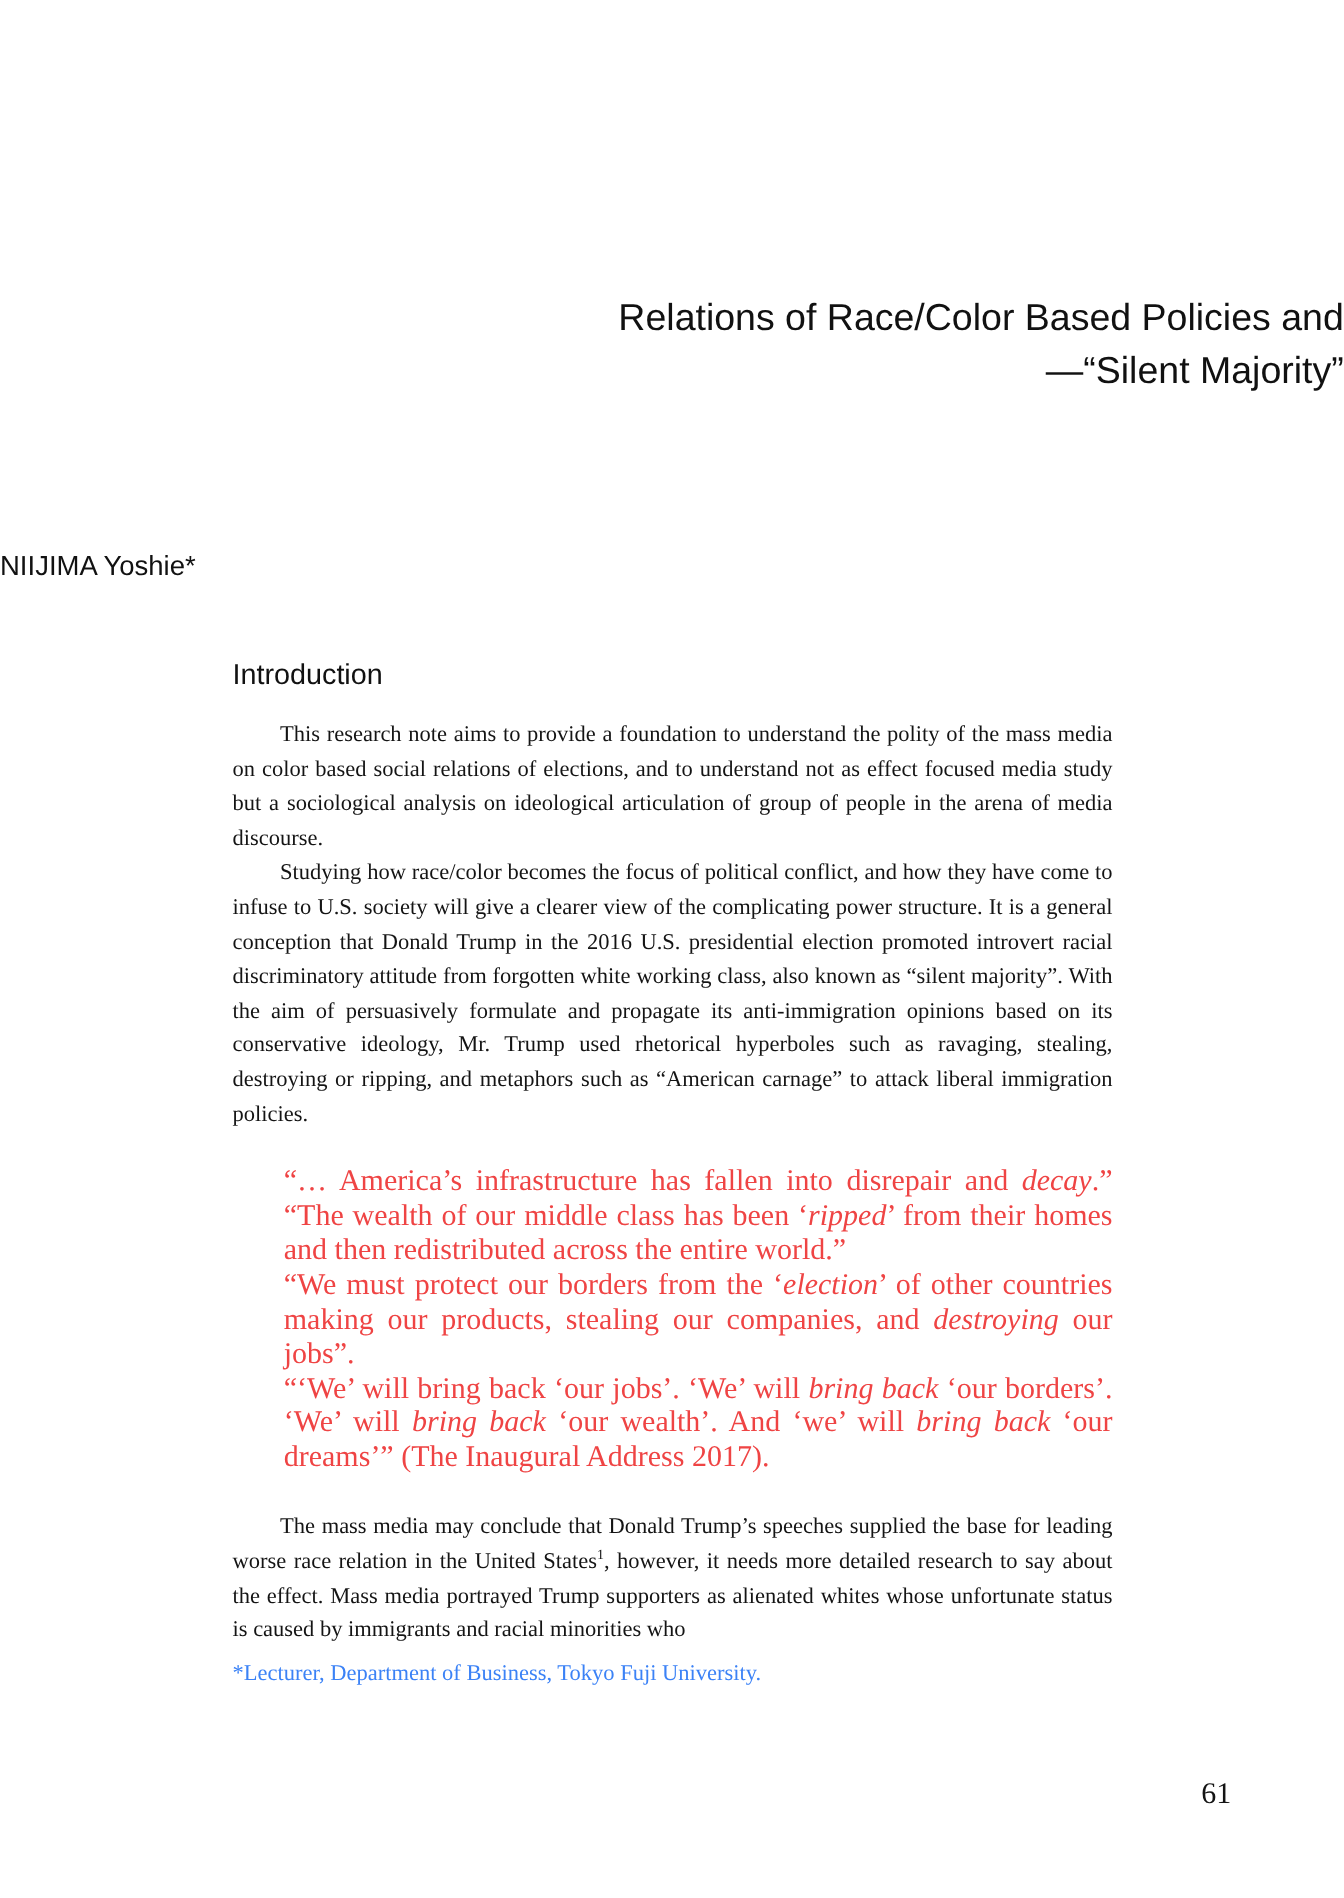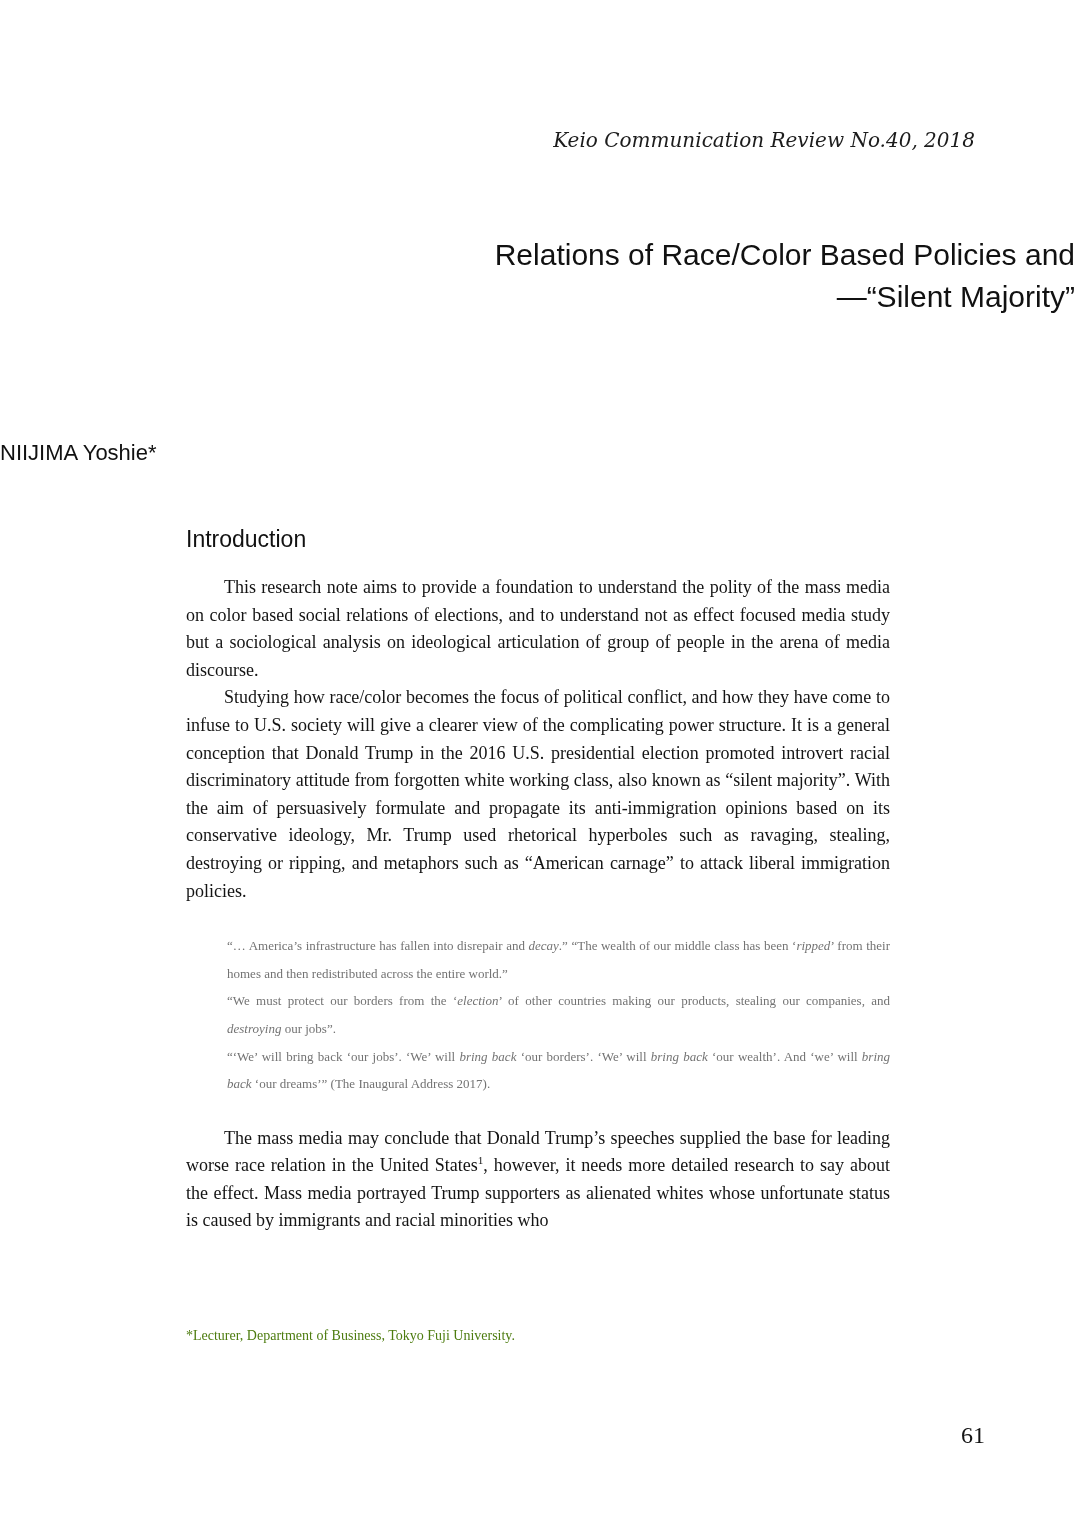--- a/index.html
+++ b/index.html
@@ -63,49 +63,48 @@
     line-height: 27.6px;
     text-align: justify;
     text-indent: 38px;
     color: #141414;
   }
   .quote-block {
     margin: 27px 0 27px 41px;
   }
   .quote-par {
     margin: 0;
-    font-size: 13px;
+    font-size: 24px;
     line-height: 27.6px;
     text-align: justify;
     text-indent: 0;
-    color: #737373;
+    color: #ef4444;
   }
   em { font-style: italic; }
   sup { font-size: 0.62em; vertical-align: super; line-height: 0; }
   .footnote {
     position: absolute;
     left: 186px;
     top: 1328px;
-    font-size: 14px;
-    color: #4d7c0f;
+    font-size: 18px;
+    color: #3b82f6;
   }
   .page-number {
     position: absolute;
     top: 1422px;
     right: 90px;
     font-size: 24px;
     color: #141414;
   }
 </style>
 </head>
 <body>
 
 <div class="page">
 
-  <div class="journal-header">Keio Communication Review No.40, 2018</div>
 
   <div class="title-block">
     <div>Relations of Race/Color Based Policies and</div>
     <div>—“Silent Majority”</div>
   </div>
 
   <div class="author-line">NIIJIMA Yoshie*</div>
 
   <div class="content">
     <h2 class="section-heading">Introduction</h2>

